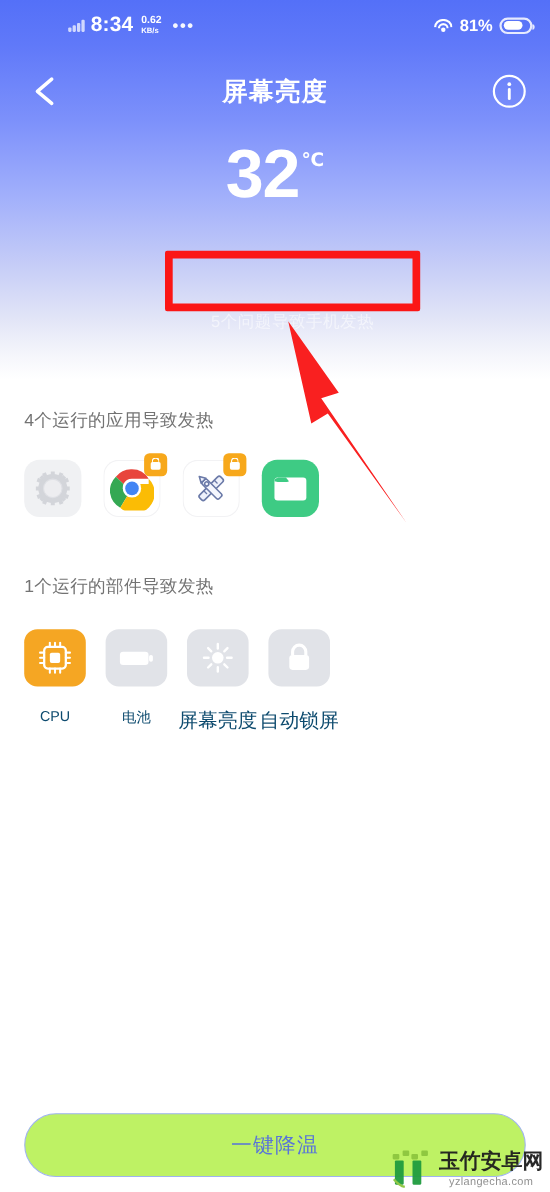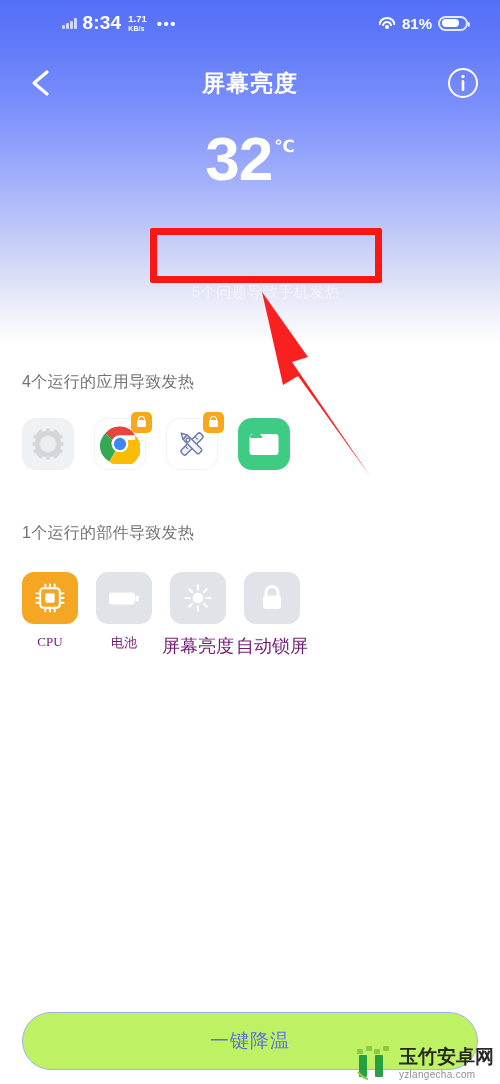--- a/index.html
+++ b/index.html
@@ -44,21 +44,21 @@
   .sig-bars i:nth-child(1){ height:4px; }
   .sig-bars i:nth-child(2){ height:6px; }
   .sig-bars i:nth-child(3){ height:8.5px; }
   .sig-bars i:nth-child(4){ height:11px; }
   .clock { font-size:19px; font-weight:bold; letter-spacing:.2px; }
   .netspeed { display:flex; flex-direction:column; line-height:1; margin-left:1px; }
   .netspeed .n1 { font-size:9.5px; font-weight:bold; }
   .netspeed .n2 { font-size:7px; font-weight:bold; margin-top:1px; }
   .dots3 { font-size:15px; letter-spacing:1.5px; margin-left:4px; opacity:.95; font-weight:bold; }
   .sb-right {
-    position:absolute; right:32px; top:0; height:46px;
+    position:absolute; right:16px; top:0; height:46px;
     display:flex; align-items:center; gap:6px;
   }
   .wifi-ico { position:relative; width:17px; height:13px; }
   .wifi-ico span {
     position:absolute; left:50%; transform:translateX(-50%);
     border:2px solid #ffffff; border-bottom:none;
     border-radius:50% 50% 0 0 / 100% 100% 0 0;
   }
   .wifi-ico .w1 { width:17px; height:8px; top:0; }
   .wifi-ico .w2 { width:10px; height:5px; top:4px; }
@@ -139,21 +139,21 @@
   
   .comp-row { position:absolute; left:22px; top:572px; display:flex; gap:18px; }
   .comp-item { width:56px; display:flex; flex-direction:column; align-items:center; }
   .comp-tile {
     width:56px; height:52px; border-radius:12px;
     display:flex; align-items:center; justify-content:center;
   }
   .comp-on { background:#f5a623; }
   .comp-off { background:#e1e3e8; }
   .comp-label {
-    margin-top:10px; font-size:13px; color:#701a75; white-space:nowrap;font-family:Liberation Serif, serif;
+    margin-top:19px; font-size:13px; color:#0c4a6e; white-space:nowrap;
   }
   .comp-label.wide { font-size:18px; }
   
   .cool-btn {
     position:absolute; left:22px; bottom:14px; width:456px; height:58px;
     border:1.5px solid #9fb3ef; border-radius:30px; background:#bef264;
     display:flex; align-items:center; justify-content:center;
     color:#5874d8; font-size:19px; letter-spacing:1px; cursor:pointer;
   }
   
@@ -161,42 +161,42 @@
     position:absolute; left:150px; top:228px; width:232px; height:55px;
     border:7px solid #fb1616; border-radius:2px; pointer-events:none;
   }
   .anno-arrow { position:absolute; left:248px; top:284px; pointer-events:none; }
   
   .watermark {
     position:absolute; right:6px; bottom:4px;
     display:flex; align-items:flex-end; gap:5px; opacity:.95;
   }
   .wm-logo { position:relative; width:40px; height:40px; }
-  .wm-text { display:flex; flex-direction:column; align-items:flex-start; }
+  .wm-text { display:flex; flex-direction:column; align-items:center; }
   .wm-cn { font-size:19px; font-weight:bold; color:#1d1d1d; letter-spacing:0; line-height:1.05; }
   .wm-en { font-size:10px; color:#8a8a8a; letter-spacing:.3px; margin-top:2px; }
 </style>
 </head>
 <body>
 
 <div id="phone">
 
   <div class="header-bg"></div>
 
   <div class="statusbar">
     <div class="sb-left">
       <span class="sig-bars">
         <i></i>
           <i></i>
           <i></i>
           <i></i>
       </span>
       <span class="clock">8:34</span>
       <span class="netspeed">
-        <span class="n1">1.71</span>
+        <span class="n1">0.62</span>
         <span class="n2">KB/s</span>
       </span>
       <span class="dots3">•••</span>
     </div>
     <div class="sb-right">
       <span class="wifi-ico">
         <span class="w1"></span>
           <span class="w2"></span>
           <span class="w3"></span>
       </span>

